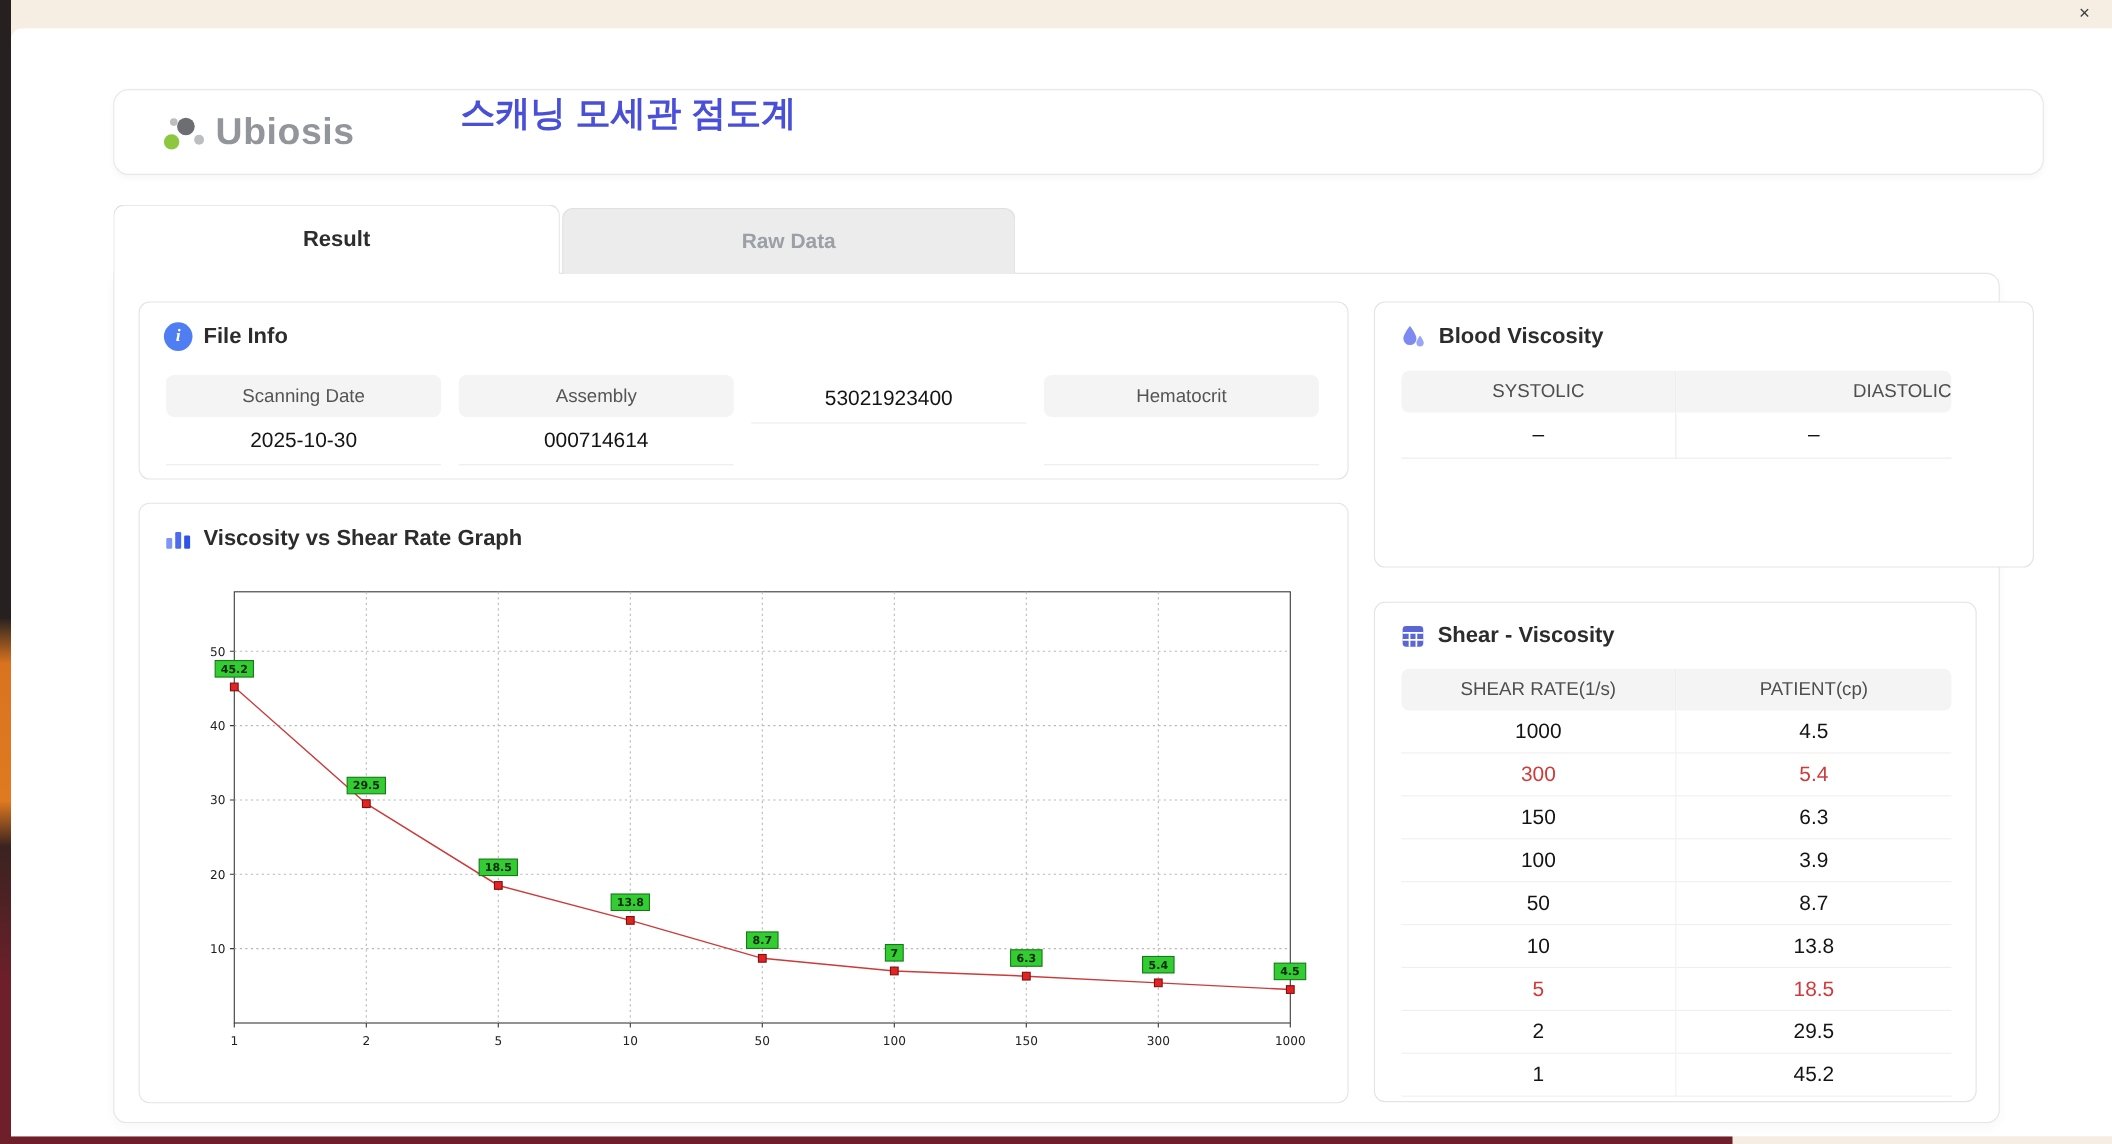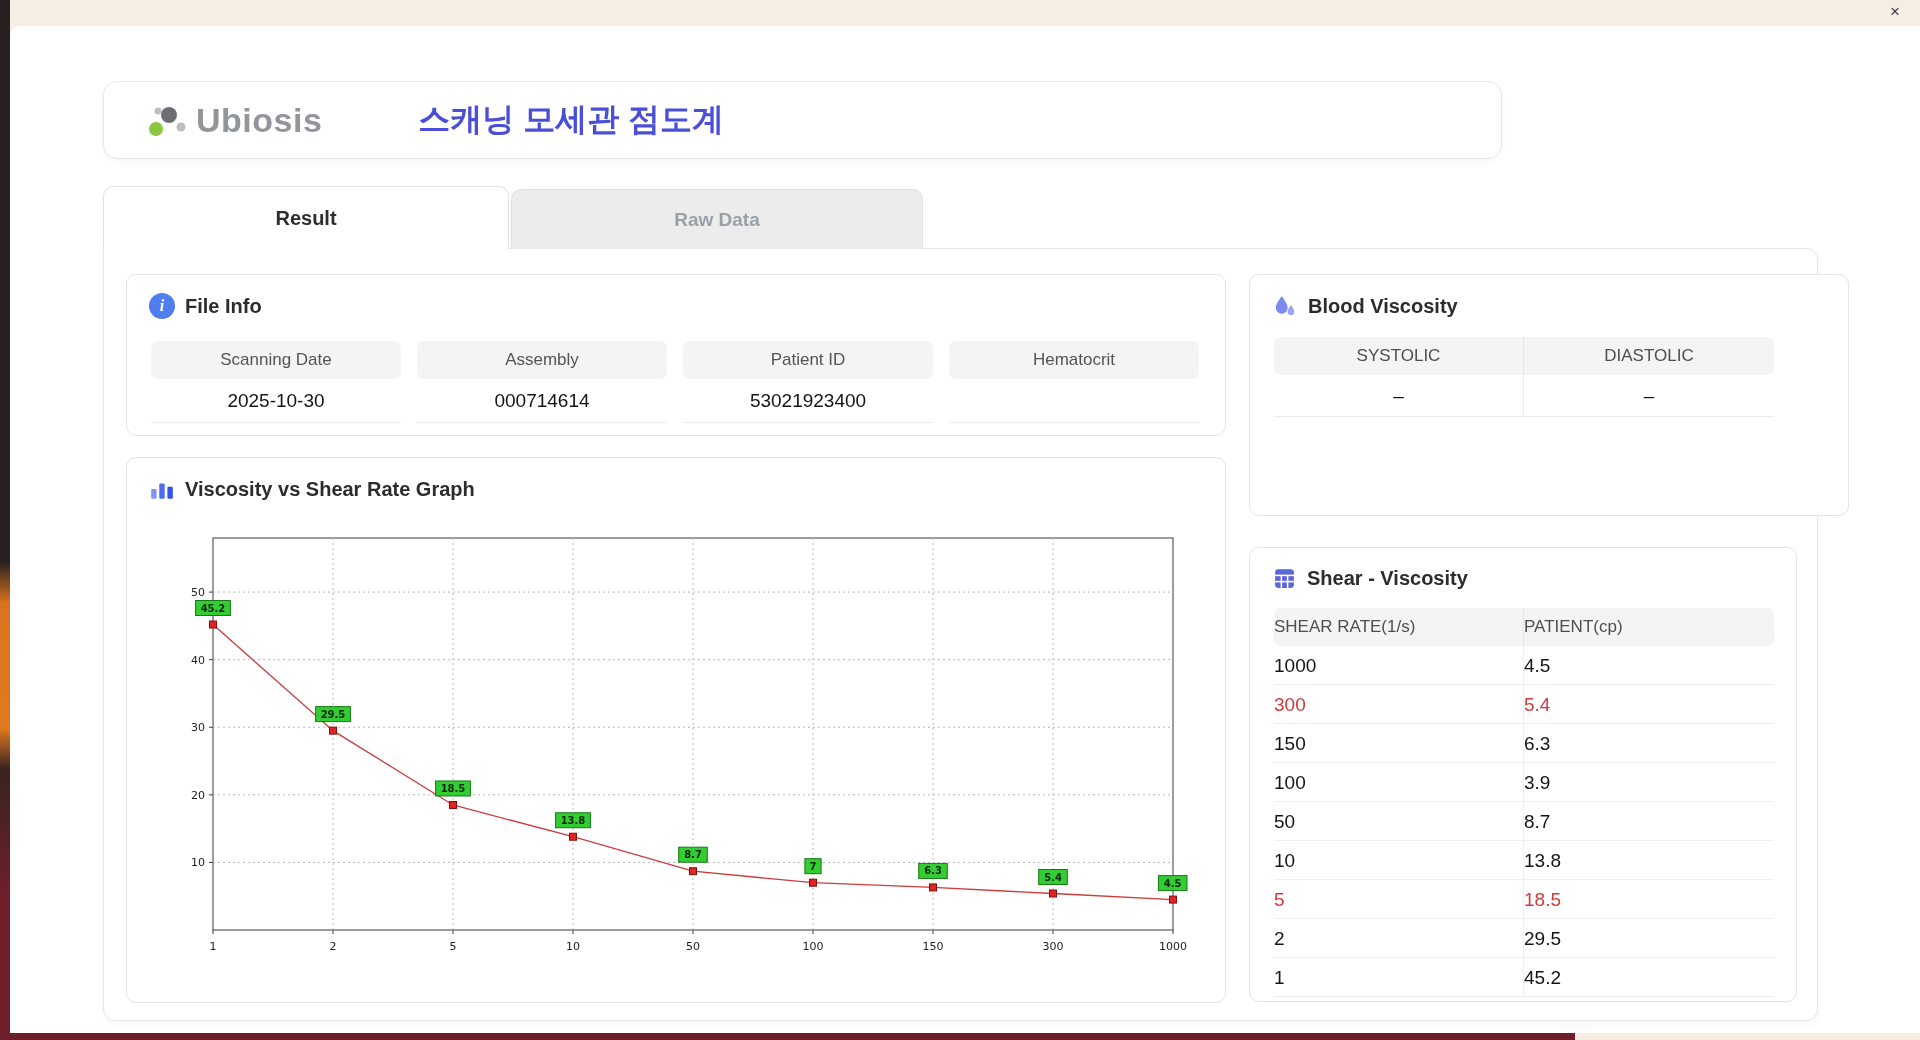--- a/index.html
+++ b/index.html
@@ -11,23 +11,23 @@
   .left-sliver { position:absolute; left:0; top:0; width:10px; height:100%;
     background:linear-gradient(#262120 0%, #262120 54%, #d9731f 58%, #e07a20 70%, #3a2320 74%, #6e1f2a 86%, #6e1f2a 100%); }
   .bottom-strip { position:absolute; left:0; bottom:0; width:1575px; height:7px; background:#6e1f2a; }
   .close-btn { position:absolute; top:1px; right:14px; width:22px; height:22px; color:#3f3f3f;
     font-size:17px; line-height:22px; text-align:center; cursor:pointer; }
 
   .window { position:absolute; left:10px; top:26px; right:0; bottom:7px; background:#ffffff;
     border-top-left-radius:10px; }
 
   
-  .header-card { position:absolute; left:93px; top:55px; width:1399px; height:78px; background:#fff;
+  .header-card { position:absolute; left:93px; top:55px; width:1755px; height:78px; background:#fff;
     border:1px solid #e8e8e8; border-radius:14px; box-shadow:0 2px 6px rgba(0,0,0,0.04);
-    display:flex; align-items:center; }
+    display:flex; }
   .logo { display:flex; align-items:center; margin-left:40px; }
   .logo-text { font-size:34px; font-weight:bold; color:#92969b; letter-spacing:0.5px; margin-left:6px; }
   .app-title { margin-left:96px; font-size:32px; font-weight:bold; color:#4a4fd8; }
 
   
   .tab { position:absolute; text-align:center; font-weight:bold; cursor:pointer;
     border-radius:10px 10px 0 0; z-index:3; }
   .tab-result { left:93px; top:160px; width:406px; height:63px; line-height:63px; background:#fff;
     border:1px solid #e2e2e2; border-bottom:none; color:#2d2d2d; font-size:20px; }
   .tab-raw { left:501px; top:163px; width:412px; height:60px; line-height:60px; background:#ececec;
@@ -60,29 +60,29 @@
   .tick { font:11px "DejaVu Sans", sans-serif; fill:#222; }
   .plabel { font:bold 10px "DejaVu Sans", sans-serif; fill:#082808; }
 
   
   .card-bv { left:1145px; top:25px; width:600px; height:242px; }
   .bv-table { position:absolute; left:24px; top:62px; width:500px; }
   .bv-row { display:flex; }
   .bv-cell { width:250px; text-align:center; }
   .bv-h { height:38px; line-height:38px; background:#f4f4f4; font-size:17px; color:#4e4e4e; }
   .bv-h:first-child { border-radius:7px 0 0 7px; border-right:1px solid #e6e6e6;text-align:center; }
-  .bv-h:last-child  { border-radius:0 7px 7px 0; }
+  .bv-h:last-child  { border-radius:0 7px 7px 0;text-align:right; }
   .bv-v { height:42px; line-height:42px; font-size:19px; color:#141414; border-bottom:1px solid #ececec; }
   .bv-v:first-child { border-right:1px solid #ececec; }
 
   
   .card-sv { left:1145px; top:298px; width:548px; height:455px; }
   .sv-table { position:absolute; left:24px; top:60px; width:500px; }
   .sv-row { display:flex; }
-  .sv-cell { width:250px; text-align:left; }
+  .sv-cell { width:250px; text-align:center; }
   .sv-h { height:38px; line-height:38px; background:#f4f4f4; font-size:17px; color:#4e4e4e; }
   .sv-h:first-child { border-radius:7px 0 0 7px; border-right:1px solid #e6e6e6; }
   .sv-h:last-child  { border-radius:0 7px 7px 0; }
   .sv-v { height:39px; line-height:39px; font-size:19px; color:#141414; border-bottom:1px solid #efefef; }
   .sv-v:first-child { border-right:1px solid #efefef; }
   .sv-row.red .sv-v { color:#cf3a3a; }
 </style>
 </head>
 <body>
 
@@ -119,21 +119,20 @@
         <div class="fields">
           <div class="field">
             <div class="field-label">Scanning Date</div>
             <div class="field-value">2025-10-30</div>
           </div>
           <div class="field">
             <div class="field-label">Assembly</div>
             <div class="field-value">000714614</div>
           </div>
           <div class="field">
-            <div class="field-label">Patient ID</div>
             <div class="field-value">53021923400</div>
           </div>
           <div class="field">
             <div class="field-label">Hematocrit</div>
             <div class="field-value"></div>
           </div>
         </div>
       </div>
 
       <div class="card card-graph">

